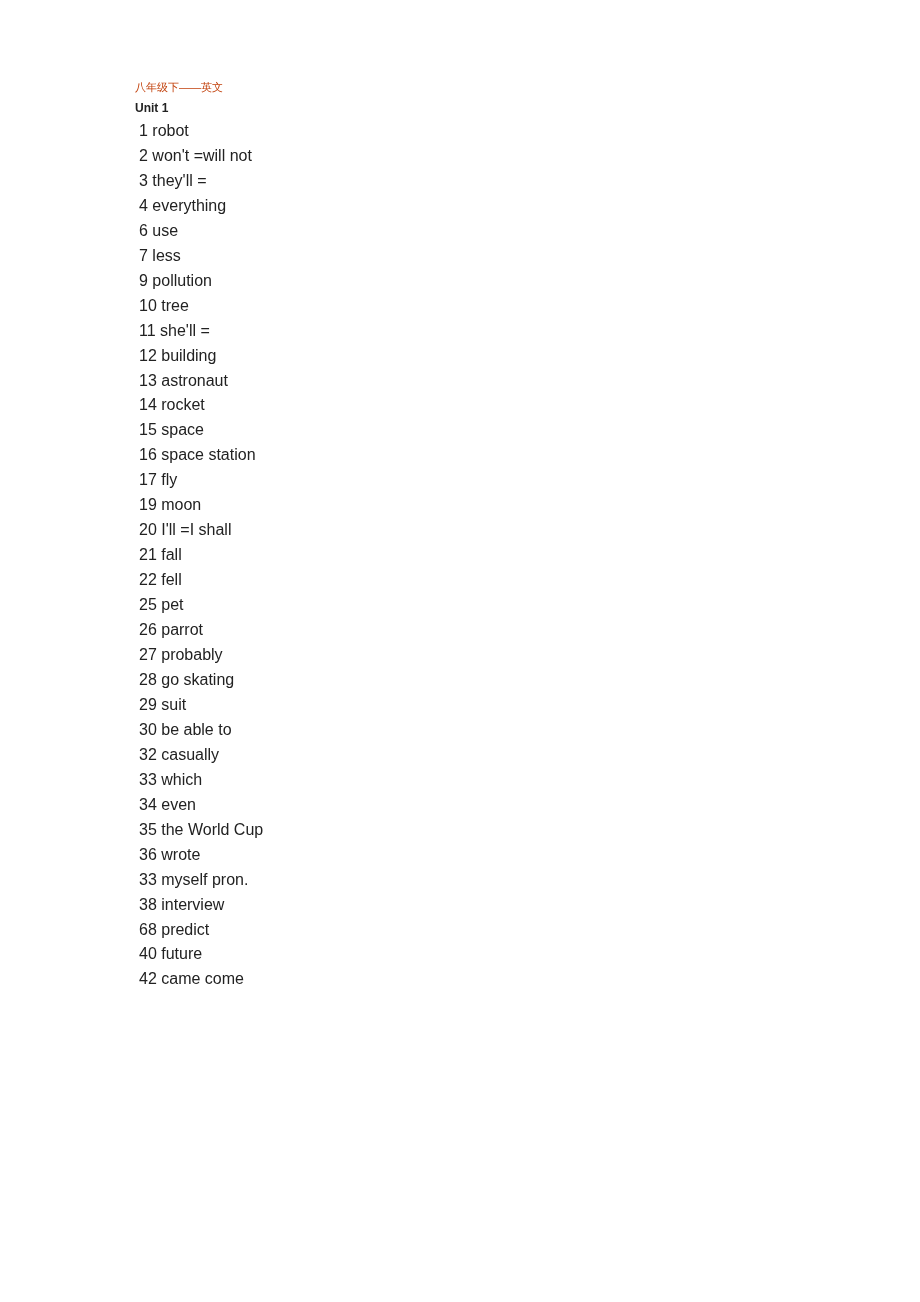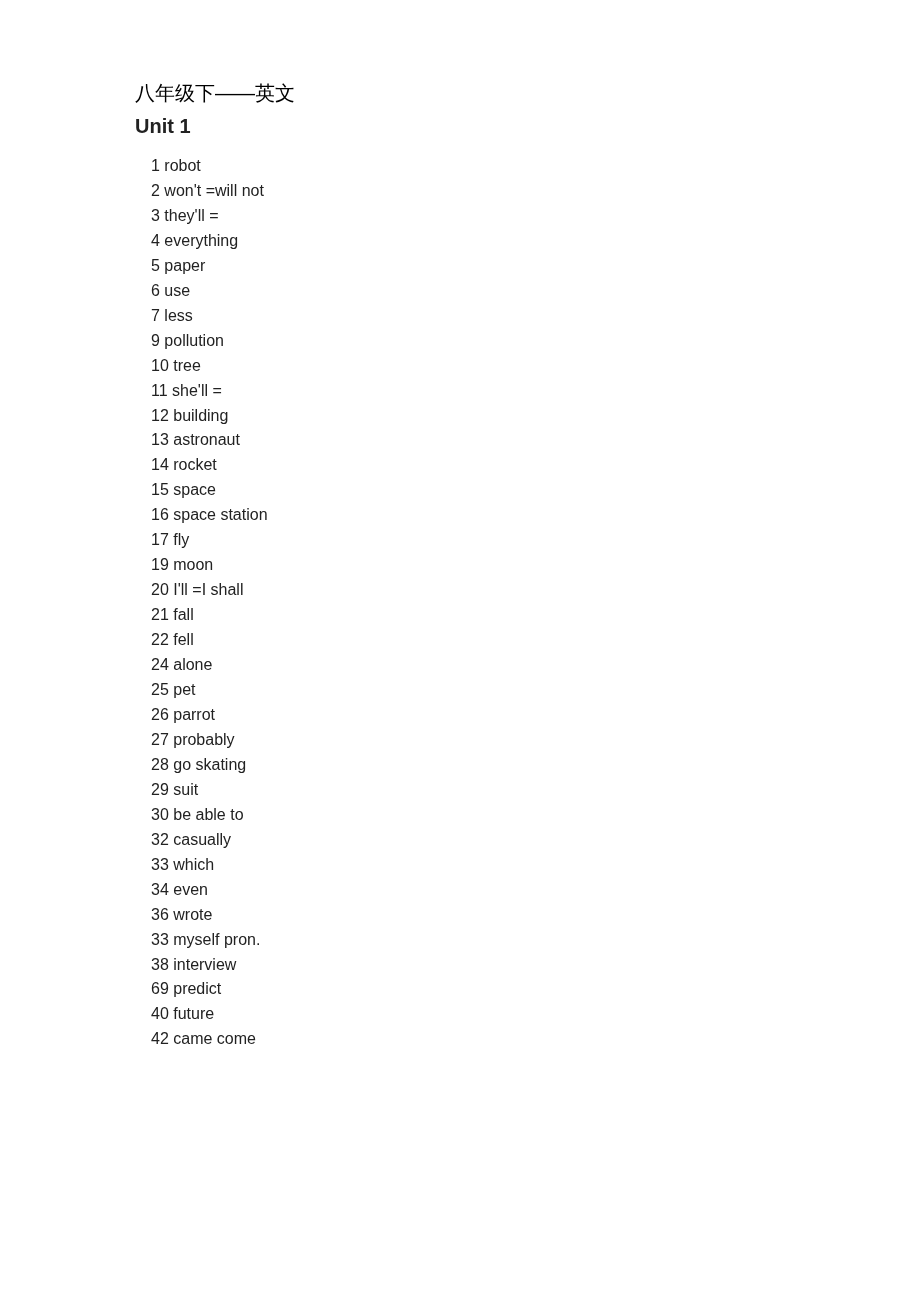--- a/index.html
+++ b/index.html
@@ -10,78 +10,78 @@
     body {
       background: #ffffff;
       font-family: Arial, sans-serif;
       font-size: 16px;
       color: #222222;
       width: 920px;
       min-height: 1302px;
       padding: 80px 135px;
     }
     .title {
-      font-size: 20px;
+      font-size: 11px;
       font-weight: normal;
-      margin-bottom: 8px;
-      color: #000000;
+      margin-bottom: 0;
+      color: #c2410c;
     }
     .unit-heading {
-      font-size: 20px;
+      font-size: 12px;
       font-weight: bold;
       margin-bottom: 4px;
+      margin-top: 6px;
     }
     .word-list {
       list-style: none;
       padding: 0;
-      margin: 16px;
+      margin: 4px;
     }
     .word-list li {
       font-size: 16px;
       line-height: 1.56;
       color: #222;
     }
   </style>
 </head>
 <body>
 
 <p class="title">八年级下——英文</p>
 
 <p class="unit-heading">Unit 1</p>
 
 <ul class="word-list">
 <li>1 robot</li>
     <li>2 won't =will not</li>
     <li>3 they'll =</li>
     <li>4 everything</li>
-    <li>5 paper</li>
     <li>6 use</li>
     <li>7 less</li>
     <li>9 pollution</li>
     <li>10 tree</li>
     <li>11 she'll =</li>
     <li>12 building</li>
     <li>13 astronaut</li>
     <li>14 rocket</li>
     <li>15 space</li>
     <li>16 space station</li>
     <li>17 fly</li>
     <li>19 moon</li>
     <li>20 I'll =I shall</li>
     <li>21 fall</li>
     <li>22 fell</li>
-    <li>24 alone</li>
     <li>25 pet</li>
     <li>26 parrot</li>
     <li>27 probably</li>
     <li>28 go skating</li>
     <li>29 suit</li>
     <li>30 be able to</li>
     <li>32 casually</li>
     <li>33 which</li>
     <li>34 even</li>
+    <li>35 the World Cup</li>
     <li>36 wrote</li>
     <li>33 myself pron.</li>
     <li>38 interview</li>
-    <li>69 predict</li>
+    <li>68 predict</li>
     <li>40 future</li>
     <li>42 came come</li>
   </ul>
 
 </body></html>

